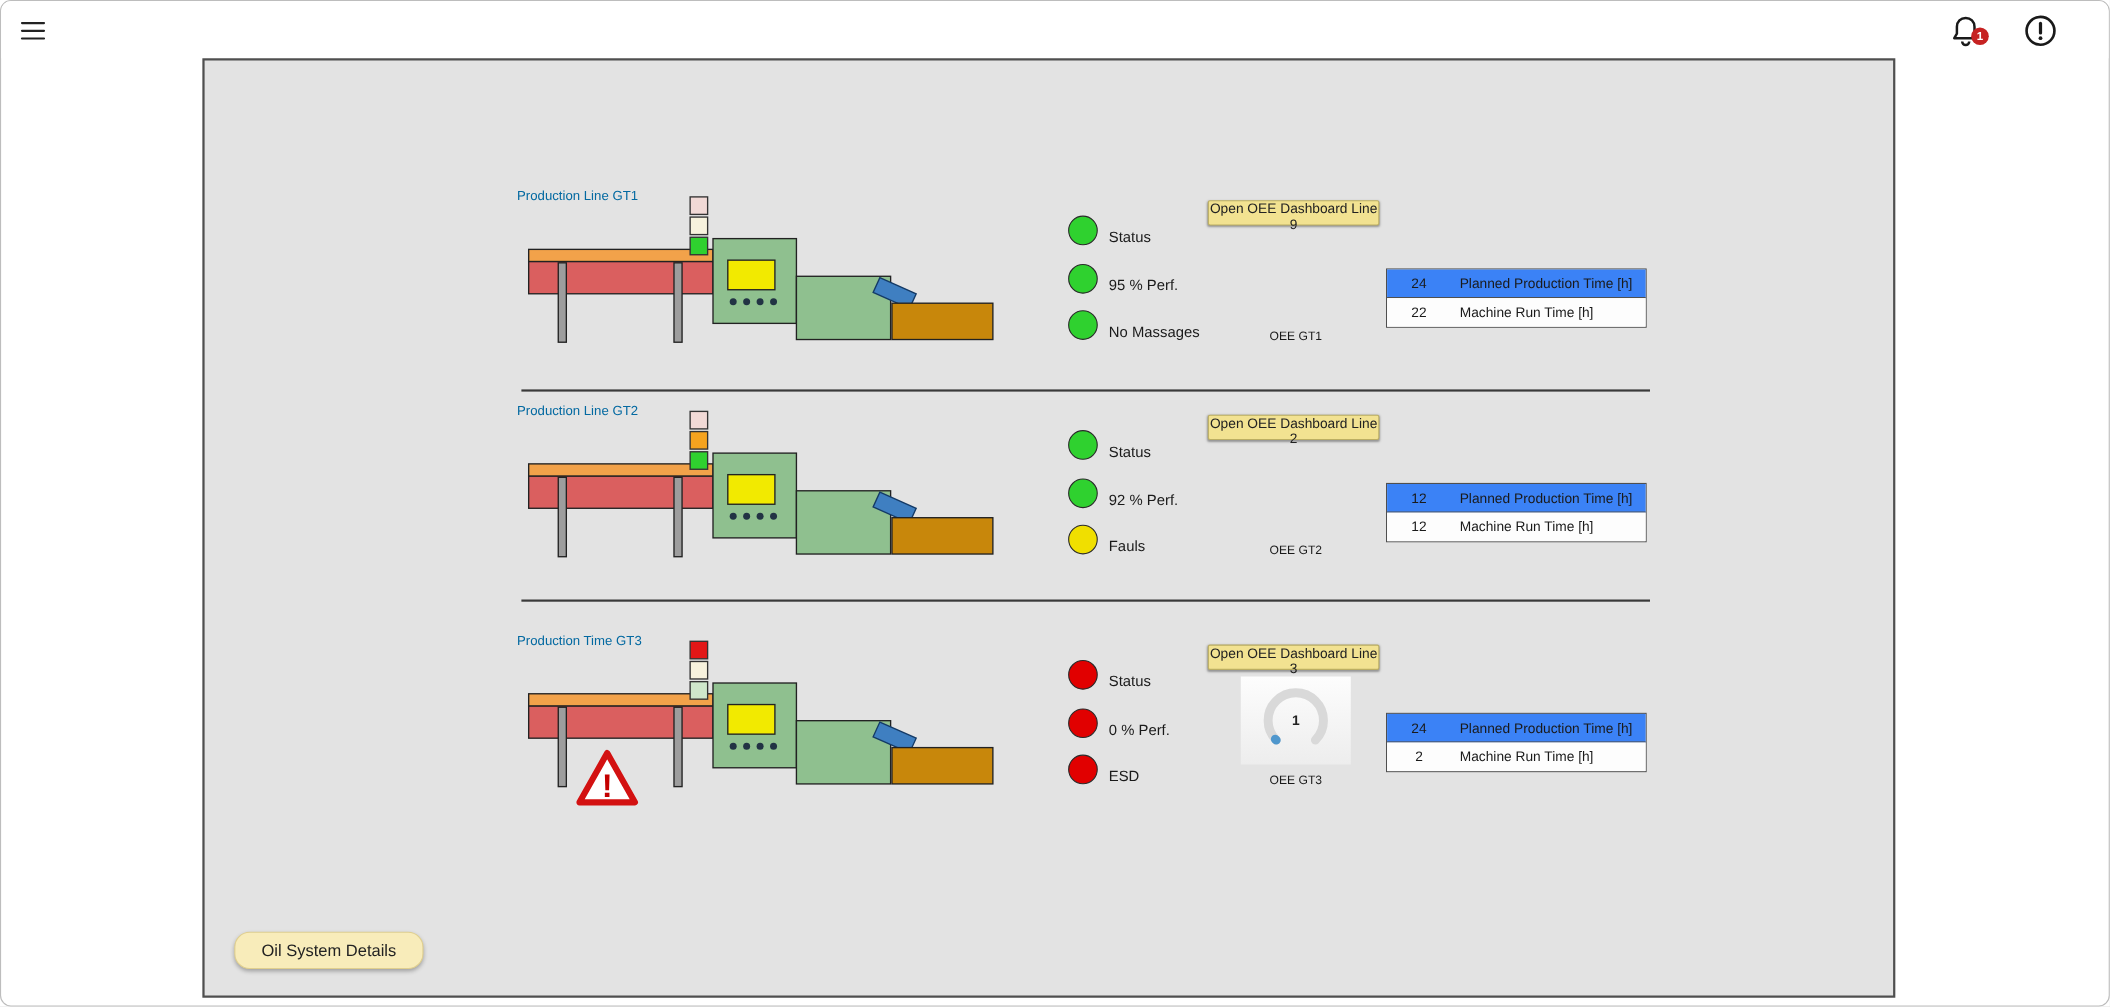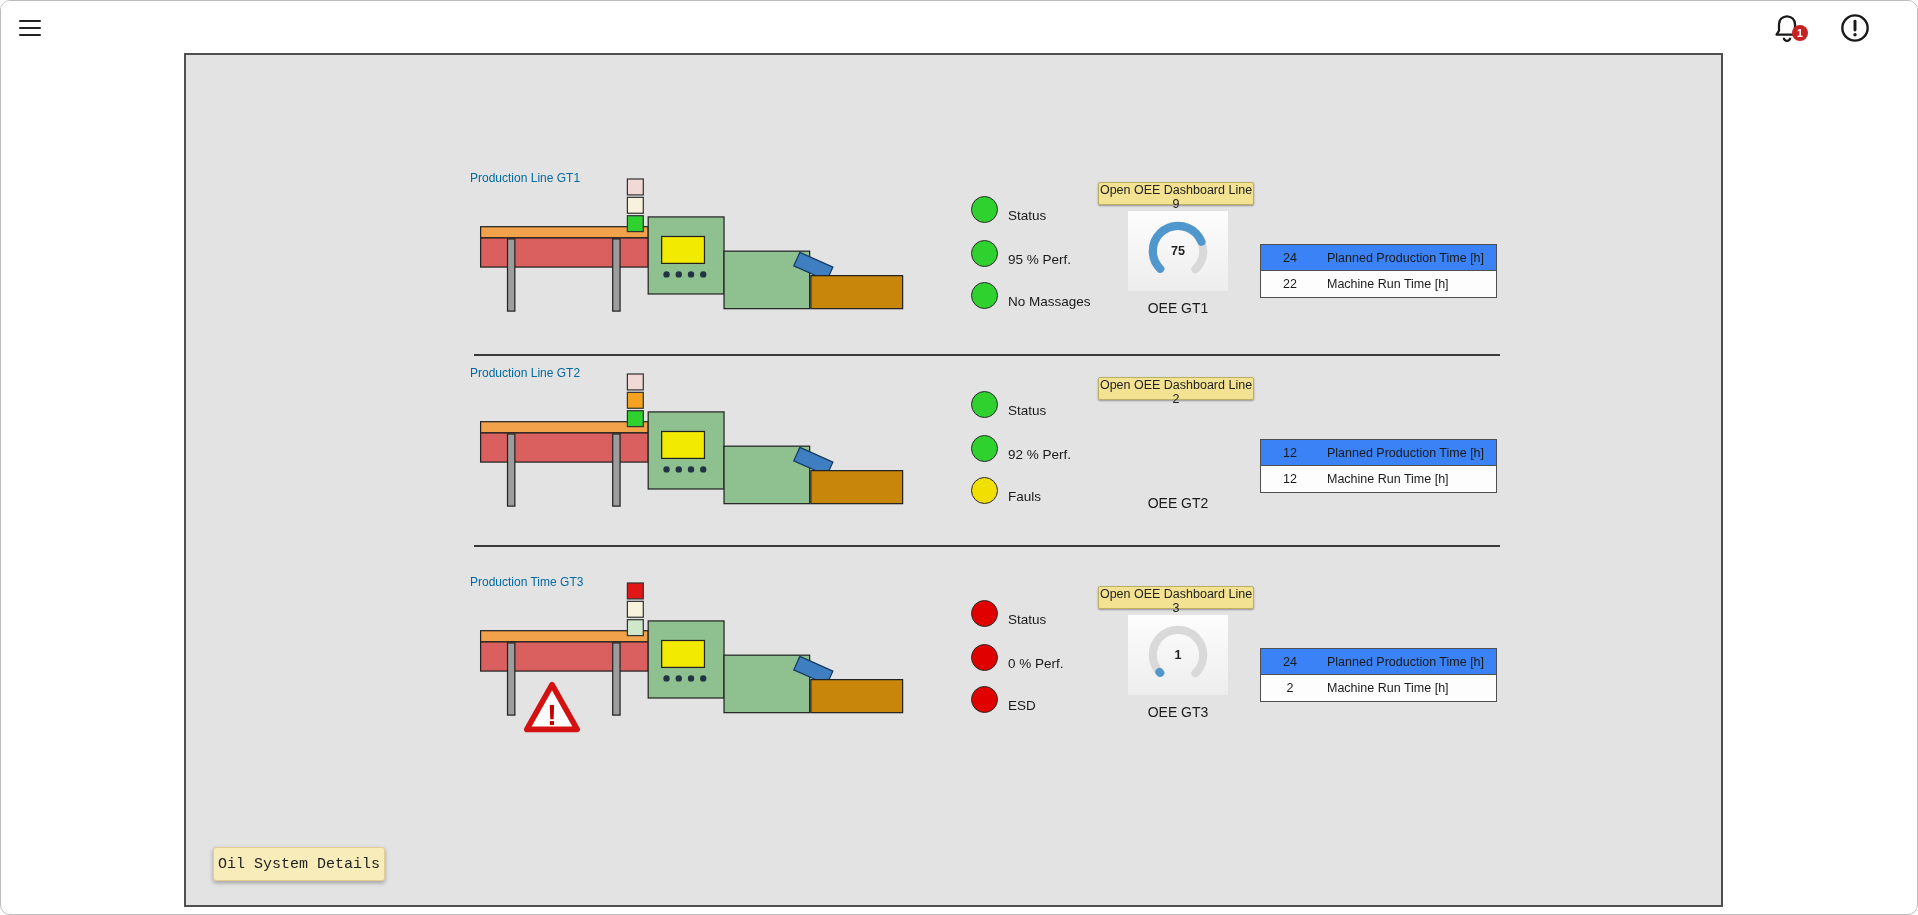--- a/index.html
+++ b/index.html
@@ -42,32 +42,32 @@
   .ind-label{font-size:13.5px}
   
   .oee-btn{position:absolute;left:912px;top:11px;width:156px;height:23px;background:#f2e291;border:1px solid #bcae62;
     border-radius:2px;font-size:12.5px;font-family:inherit;color:#222;box-shadow:0 1px 2px rgba(0,0,0,.35);cursor:pointer}
   .gauge-box{position:absolute;left:942px;top:40px;width:100px;height:80px;
     background:linear-gradient(180deg,#fdfdfd,#ededed);display:flex;align-items:center;justify-content:center}
   .gauge-box svg{width:74px;height:74px}
   .gauge-track{fill:none;stroke:#d9d9d9;stroke-width:11;stroke-dasharray:75 100;stroke-linecap:round}
   .gauge-val{fill:none;stroke-width:11;stroke-linecap:round}
   .gauge-num{font-size:17px;font-weight:600;fill:#222}
-  .oee-label{position:absolute;left:940px;top:129px;width:104px;text-align:center;font-size:14px}
+  .oee-label{position:absolute;left:940px;top:129px;width:104px;text-align:center;font-size:11px}
   .oee-table{position:absolute;left:1074px;top:73px;width:237px;border:1px solid #4f4f4f;background:#fff}
   .t-row{display:flex;align-items:center;height:26px;font-size:12.5px;background:#fdfdfd}
   .t-row:first-child{background:#3b82f6;border-bottom:1px solid #4f4f4f}
   .t-val{width:58px;text-align:center}
   .t-label{margin-left:8px}
   
   .divider{position:absolute;left:288px;width:1026px;border-top:2px solid #3a3a3a}
   .warning{position:absolute;left:338px;top:104px;width:56px;height:56px}
   .warning svg{width:100%;height:100%;overflow:visible}
   .oil-btn{position:absolute;left:27px;top:792px;width:172px;height:34px;background:#f8ecba;border:1px solid #e0cf8e;
-    border-radius:3px;font-size:15px;font-family:Liberation Mono, monospace;color:#222;box-shadow:0 2px 4px rgba(0,0,0,.3);cursor:pointer}
+    border-radius:14px;font-size:15px;font-family:Liberation Sans, sans-serif;color:#222;box-shadow:0 2px 4px rgba(0,0,0,.3);cursor:pointer}
 </style>
 </head>
 <body>
 
 <header class="topbar">
   <button class="menu-btn">
     <span></span>
     <span></span>
     <span></span>
   </button>
@@ -117,27 +117,20 @@
     </div>
     <div class="ind" style="top:69px">
       <span class="dot" style="background: rgb(47, 209, 47);"></span>
       <span class="ind-label">95 % Perf.</span>
     </div>
     <div class="ind" style="top:111px">
       <span class="dot" style="background: rgb(47, 209, 47);"></span>
       <span class="ind-label">No Massages</span>
     </div>
     <button class="oee-btn">Open OEE Dashboard Line 9</button>
-    <div class="gauge-box">
-      <svg viewBox="0 0 100 100">
-        <circle class="gauge-track" cx="50" cy="50" r="34" pathLength="100" transform="rotate(135 50 50)" style="stroke: rgb(217, 217, 217);"></circle>
-        <circle class="gauge-val" cx="50" cy="50" r="34" pathLength="100" transform="rotate(135 50 50)" stroke-dasharray="56.25 100" style="stroke: rgb(79, 151, 205);"></circle>
-        <text class="gauge-num" x="50" y="56" text-anchor="middle">75</text>
-      </svg>
-    </div>
     <div class="oee-label">OEE GT1</div>
     <div class="oee-table">
       <div class="t-row">
         <span class="t-val">24</span>
         <span class="t-label">Planned Production Time [h]</span>
       </div>
       <div class="t-row">
         <span class="t-val">22</span>
         <span class="t-label">Machine Run Time [h]</span>
       </div>

